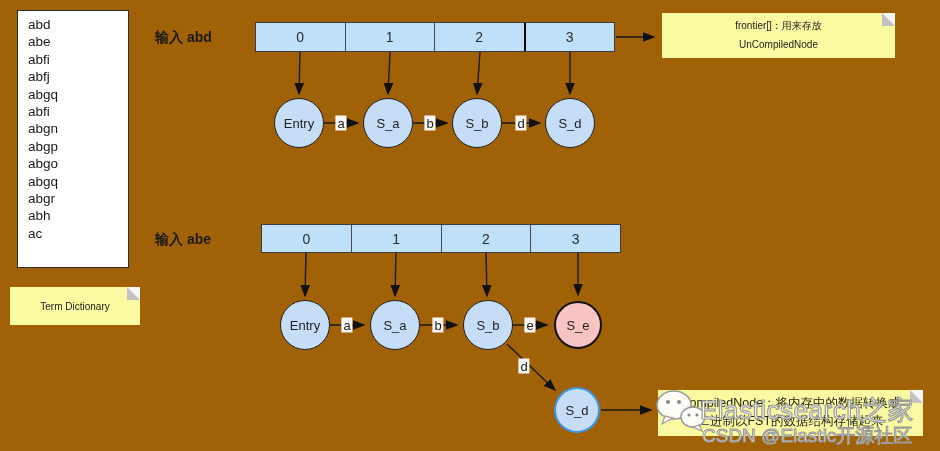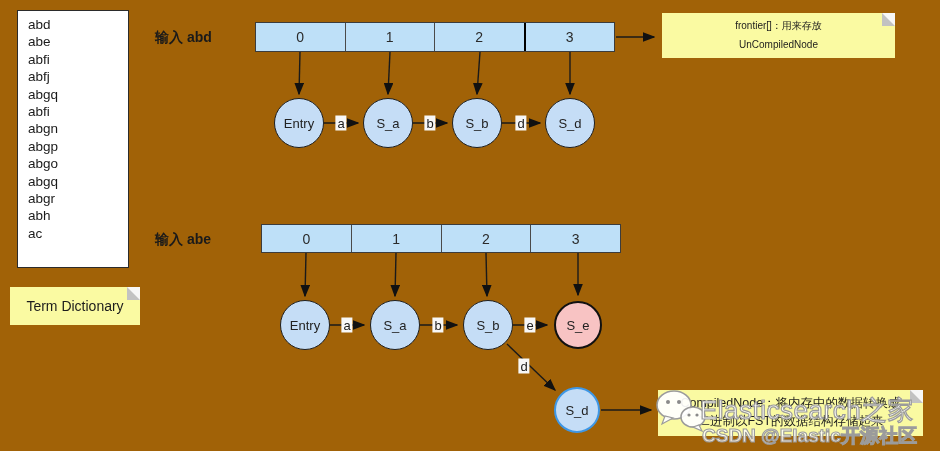--- a/index.html
+++ b/index.html
@@ -16,21 +16,21 @@
   .term-box div{font-size:13.5px;line-height:17.4px;color:#1a1a1a;}
 
   
   .note{position:absolute;background:#fafaa2;z-index:2;}
   .note::before{content:"";position:absolute;top:0;right:0;width:0;height:0;
     border-style:solid;border-width:0 13px 13px 0;
     border-color:#f7f7f7 #f7f7f7 #c2c2c2 #c2c2c2;}
   .note-text{width:100%;text-align:center;color:#1c1c1c;}
 
   .term-note{left:10px;top:287px;width:130px;height:38px;display:flex;align-items:center;}
-  .term-note .note-text{font-size:14px;}
+  .term-note .note-text{font-size:10px;}
 
   .note1{left:662px;top:13px;width:233px;height:45px;padding-top:3px;box-sizing:border-box;}
   .note1 .note-text{font-size:10px;line-height:19px;}
 
   .note2{left:658px;top:390px;width:265px;height:46px;padding-top:4px;box-sizing:border-box;}
   .note2 .note-text{font-size:12.5px;line-height:18px;}
 
   
   .input-label{position:absolute;left:155px;font-size:14px;font-weight:bold;color:#1a1a1a;z-index:2;}
 
@@ -54,21 +54,21 @@
 
   
   .edge-label{position:absolute;transform:translate(-50%,-50%);
     background:#f7f7f7;padding:0 2px;font-size:13px;color:#1a1a1a;z-index:2;}
 
   
   .wm{position:absolute;z-index:3;pointer-events:none;}
   .wm-title{left:700px;top:393px;font-size:26px;letter-spacing:0.5px;
     color:rgba(255,255,255,0.92);-webkit-text-stroke:1.2px #9b9b9b;white-space:nowrap;}
   .wm-sub{left:702px;top:423px;font-size:19px;
-    color:rgba(255,255,255,0.8);-webkit-text-stroke:1.1px #9b9b9b;white-space:nowrap;font-weight:bold;}
+    color:rgba(255,255,255,0.8);-webkit-text-stroke:1.1px #9b9b9b;white-space:nowrap;}
   .wm-icon{left:653px;top:389px;}
 </style>
 </head>
 <body>
 
 <div id="stage">
 
   <svg id="wires" width="940" height="451" viewBox="0 0 940 451">
     <defs>
       <marker id="ah" markerWidth="9" markerHeight="7" refX="8" refY="3.5" orient="auto">

